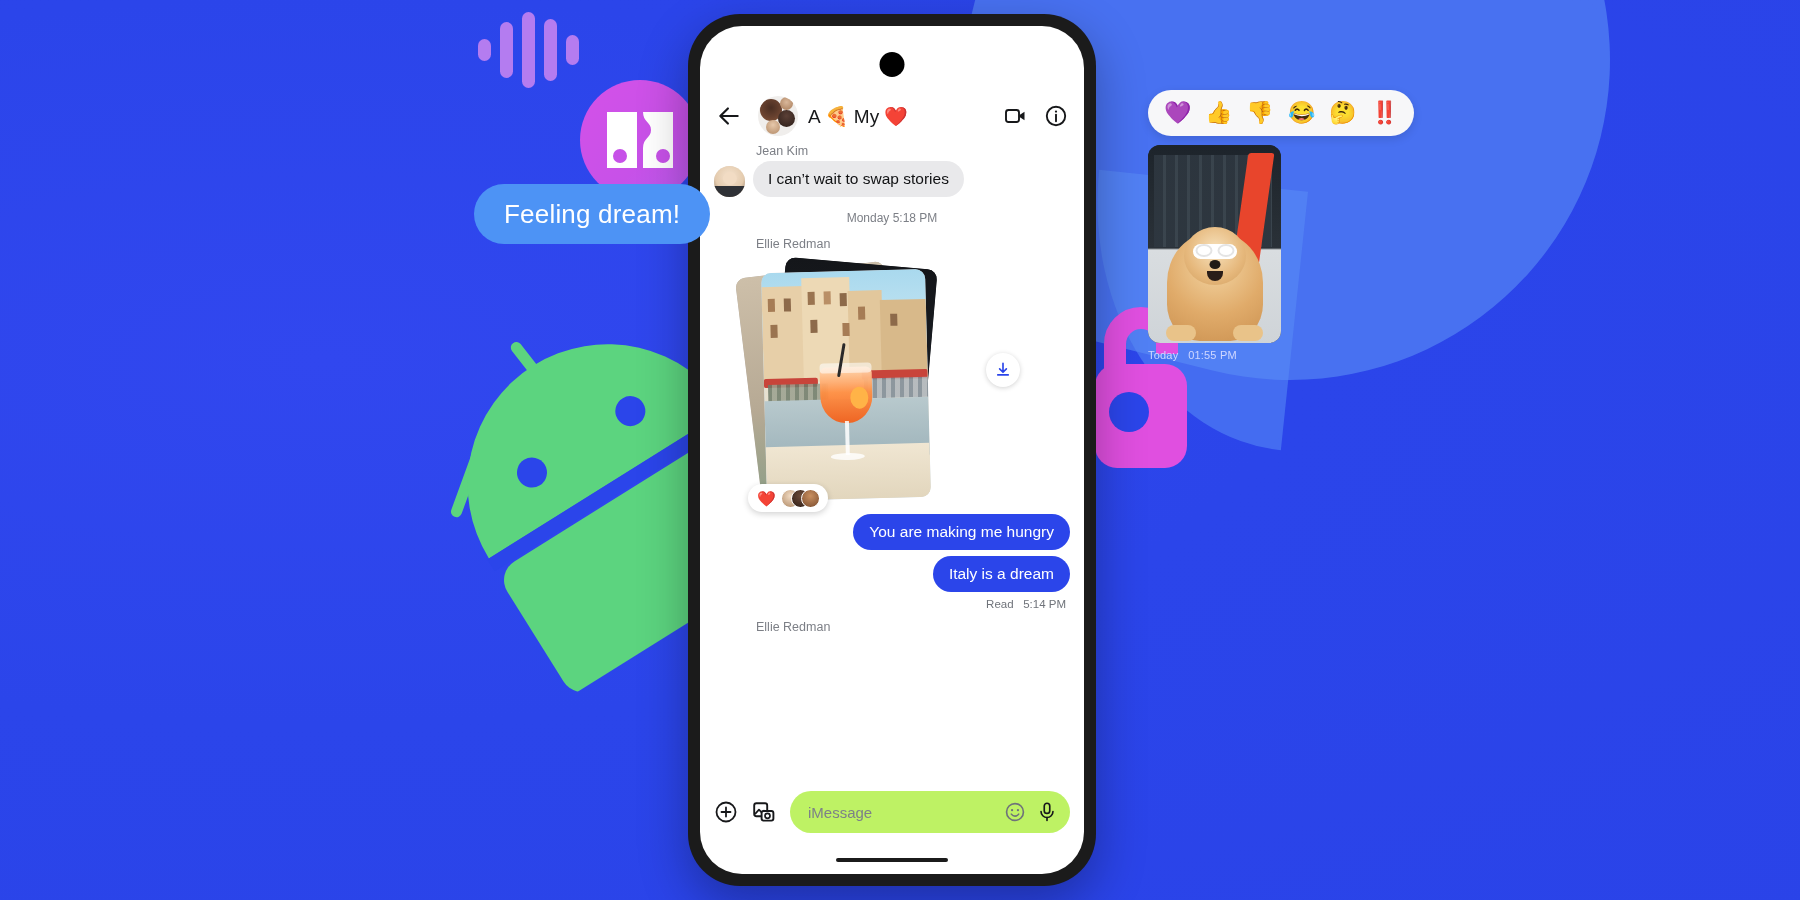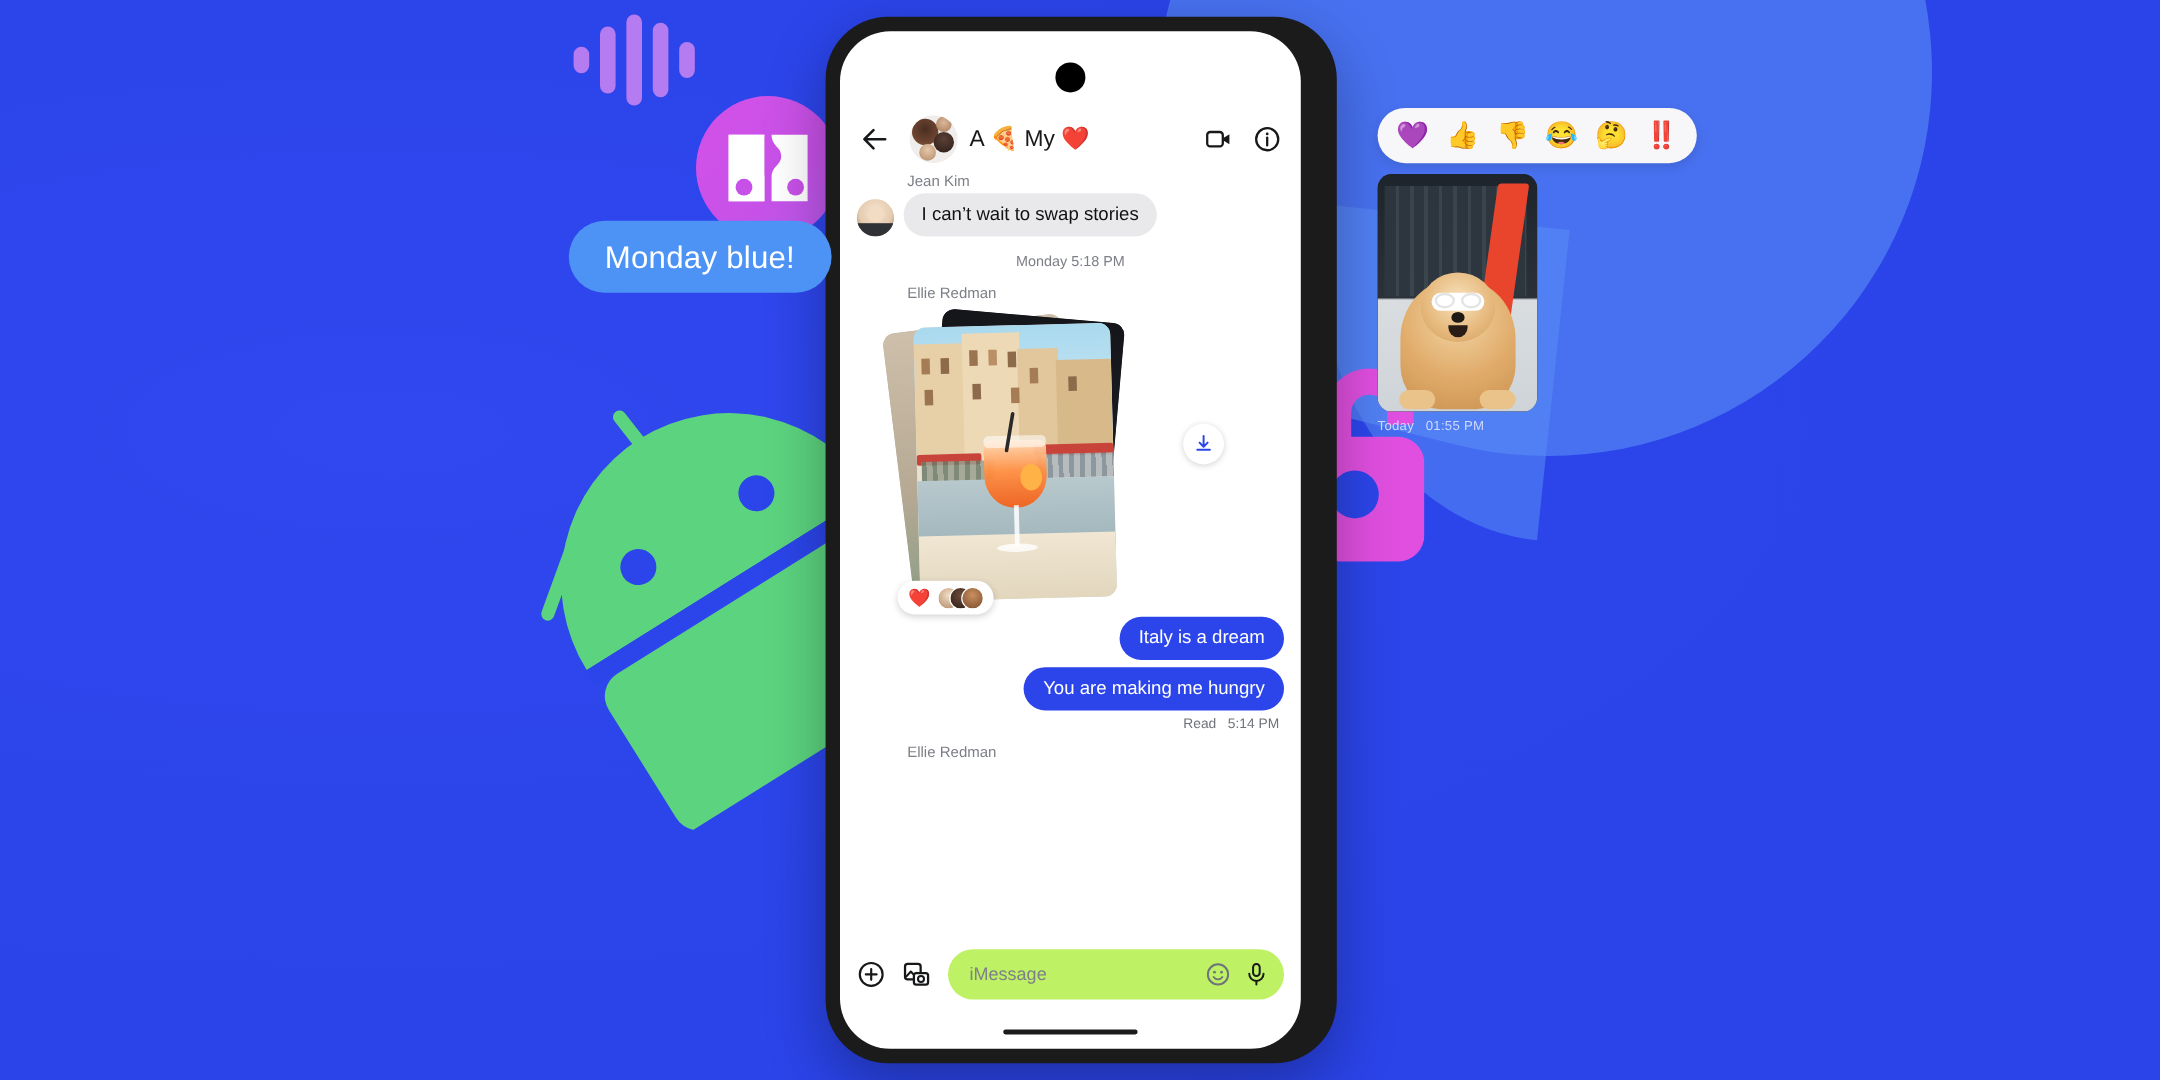--- a/index.html
+++ b/index.html
@@ -171,21 +171,20 @@
   .phone {
     position: absolute;
     left: 688px;
     top: 14px;
     width: 408px;
     height: 872px;
     background: #1b1b1b;
     border-radius: 52px;
     box-shadow: 0 18px 50px rgba(0,0,0,.30);
     z-index: 5;
-    padding-left: 18px;
   }
   .phone-screen {
     position: absolute;
     left: 12px;
     top: 12px;
     width: 384px;
     height: 848px;
     background: #ffffff;
     border-radius: 42px;
     overflow: hidden;
@@ -426,21 +425,21 @@
     <rect x="8" y="170" width="284" height="14" fill="#2b45ea"></rect>
   </svg>
 
   <svg class="lock" viewBox="0 0 92 170">
     <path d="M20 80V44a26 26 0 0 1 52 0v10" fill="none" stroke="#e04fe0" stroke-width="22"></path>
     <rect x="0" y="64" width="92" height="104" rx="22" fill="#e04fe0"></rect>
     <circle cx="34" cy="112" r="20" fill="#2b45ea"></circle>
   </svg>
 
   <div class="feeling-bubble">
-    <span>Monday blue!</span>
+    <span>Feeling dream!</span>
   </div>
 
   <div class="reaction-bar">
     <span class="emoji">💜</span>
     <span class="emoji">👍</span>
     <span class="emoji">👎</span>
     <span class="emoji">😂</span>
     <span class="emoji">🤔</span>
     <span class="emoji">‼️</span>
   </div>
@@ -599,25 +598,25 @@
 
           <div class="download-btn">
             <svg width="18" height="18" viewBox="0 0 24 24">
               <path d="M12 3v11M7.5 10.5L12 15l4.5-4.5" fill="none" stroke="#2b45ea" stroke-width="2.2" stroke-linecap="round" stroke-linejoin="round"></path>
               <path d="M5 18.5h14" stroke="#2b45ea" stroke-width="2.2" stroke-linecap="round"></path>
             </svg>
           </div>
         </div>
 
         <div class="row-out">
+          <div class="bubble-out">You are making me hungry</div>
+        </div>
+
+        <div class="row-out">
           <div class="bubble-out">Italy is a dream</div>
-        </div>
-
-        <div class="row-out">
-          <div class="bubble-out">You are making me hungry</div>
         </div>
         <div class="read-receipt">
           <span>Read</span>
           &nbsp;
           <span>5:14 PM</span>
         </div>
 
         <div class="sender-name">Ellie Redman</div>
       </div>
 

